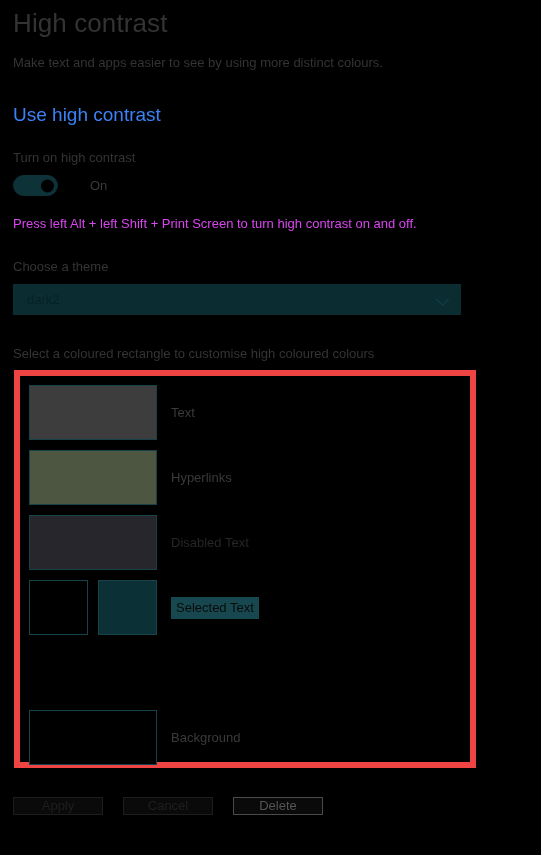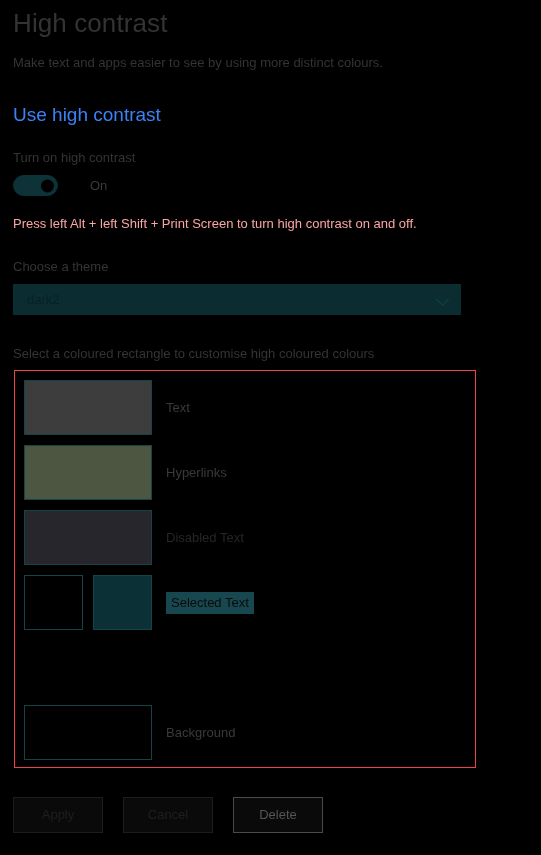--- a/index.html
+++ b/index.html
@@ -94,21 +94,21 @@
     font-size: 13px;
     color: #3a3a3a;
     line-height: 18px;
   }
 
   .hint-text {
     position: absolute;
     left: 13px;
     top: 215px;
     font-size: 13px;
-    color: #fca5a5;
+    color: #d946ef;
     line-height: 18px;
   }
 
   
   .theme-label {
     position: absolute;
     left: 13px;
     top: 258px;
     font-size: 13px;
     color: #343434;
@@ -163,21 +163,21 @@
     color: #343434;
     line-height: 18px;
   }
 
   .swatch-panel {
     position: absolute;
     left: 14px;
     top: 370px;
     width: 462px;
     height: 398px;
-    border: 1px solid #ef4444;
+    border: 6px solid #ef4444;
   }
 
   .swatch-row {
     position: absolute;
     left: 9px;
     display: flex;
     align-items: center;
     height: 55px;
   }
 
@@ -222,21 +222,21 @@
   .footer-buttons {
     position: absolute;
     left: 13px;
     top: 797px;
     display: flex;
     gap: 20px;
   }
 
   .btn {
     width: 90px;
-    height: 36px;
+    height: 18px;
     display: flex;
     align-items: center;
     justify-content: center;
     font-size: 13px;
     background: #0a0a0a;
     cursor: pointer;
     line-height: 16px;
   }
 
   .btn.disabled {

